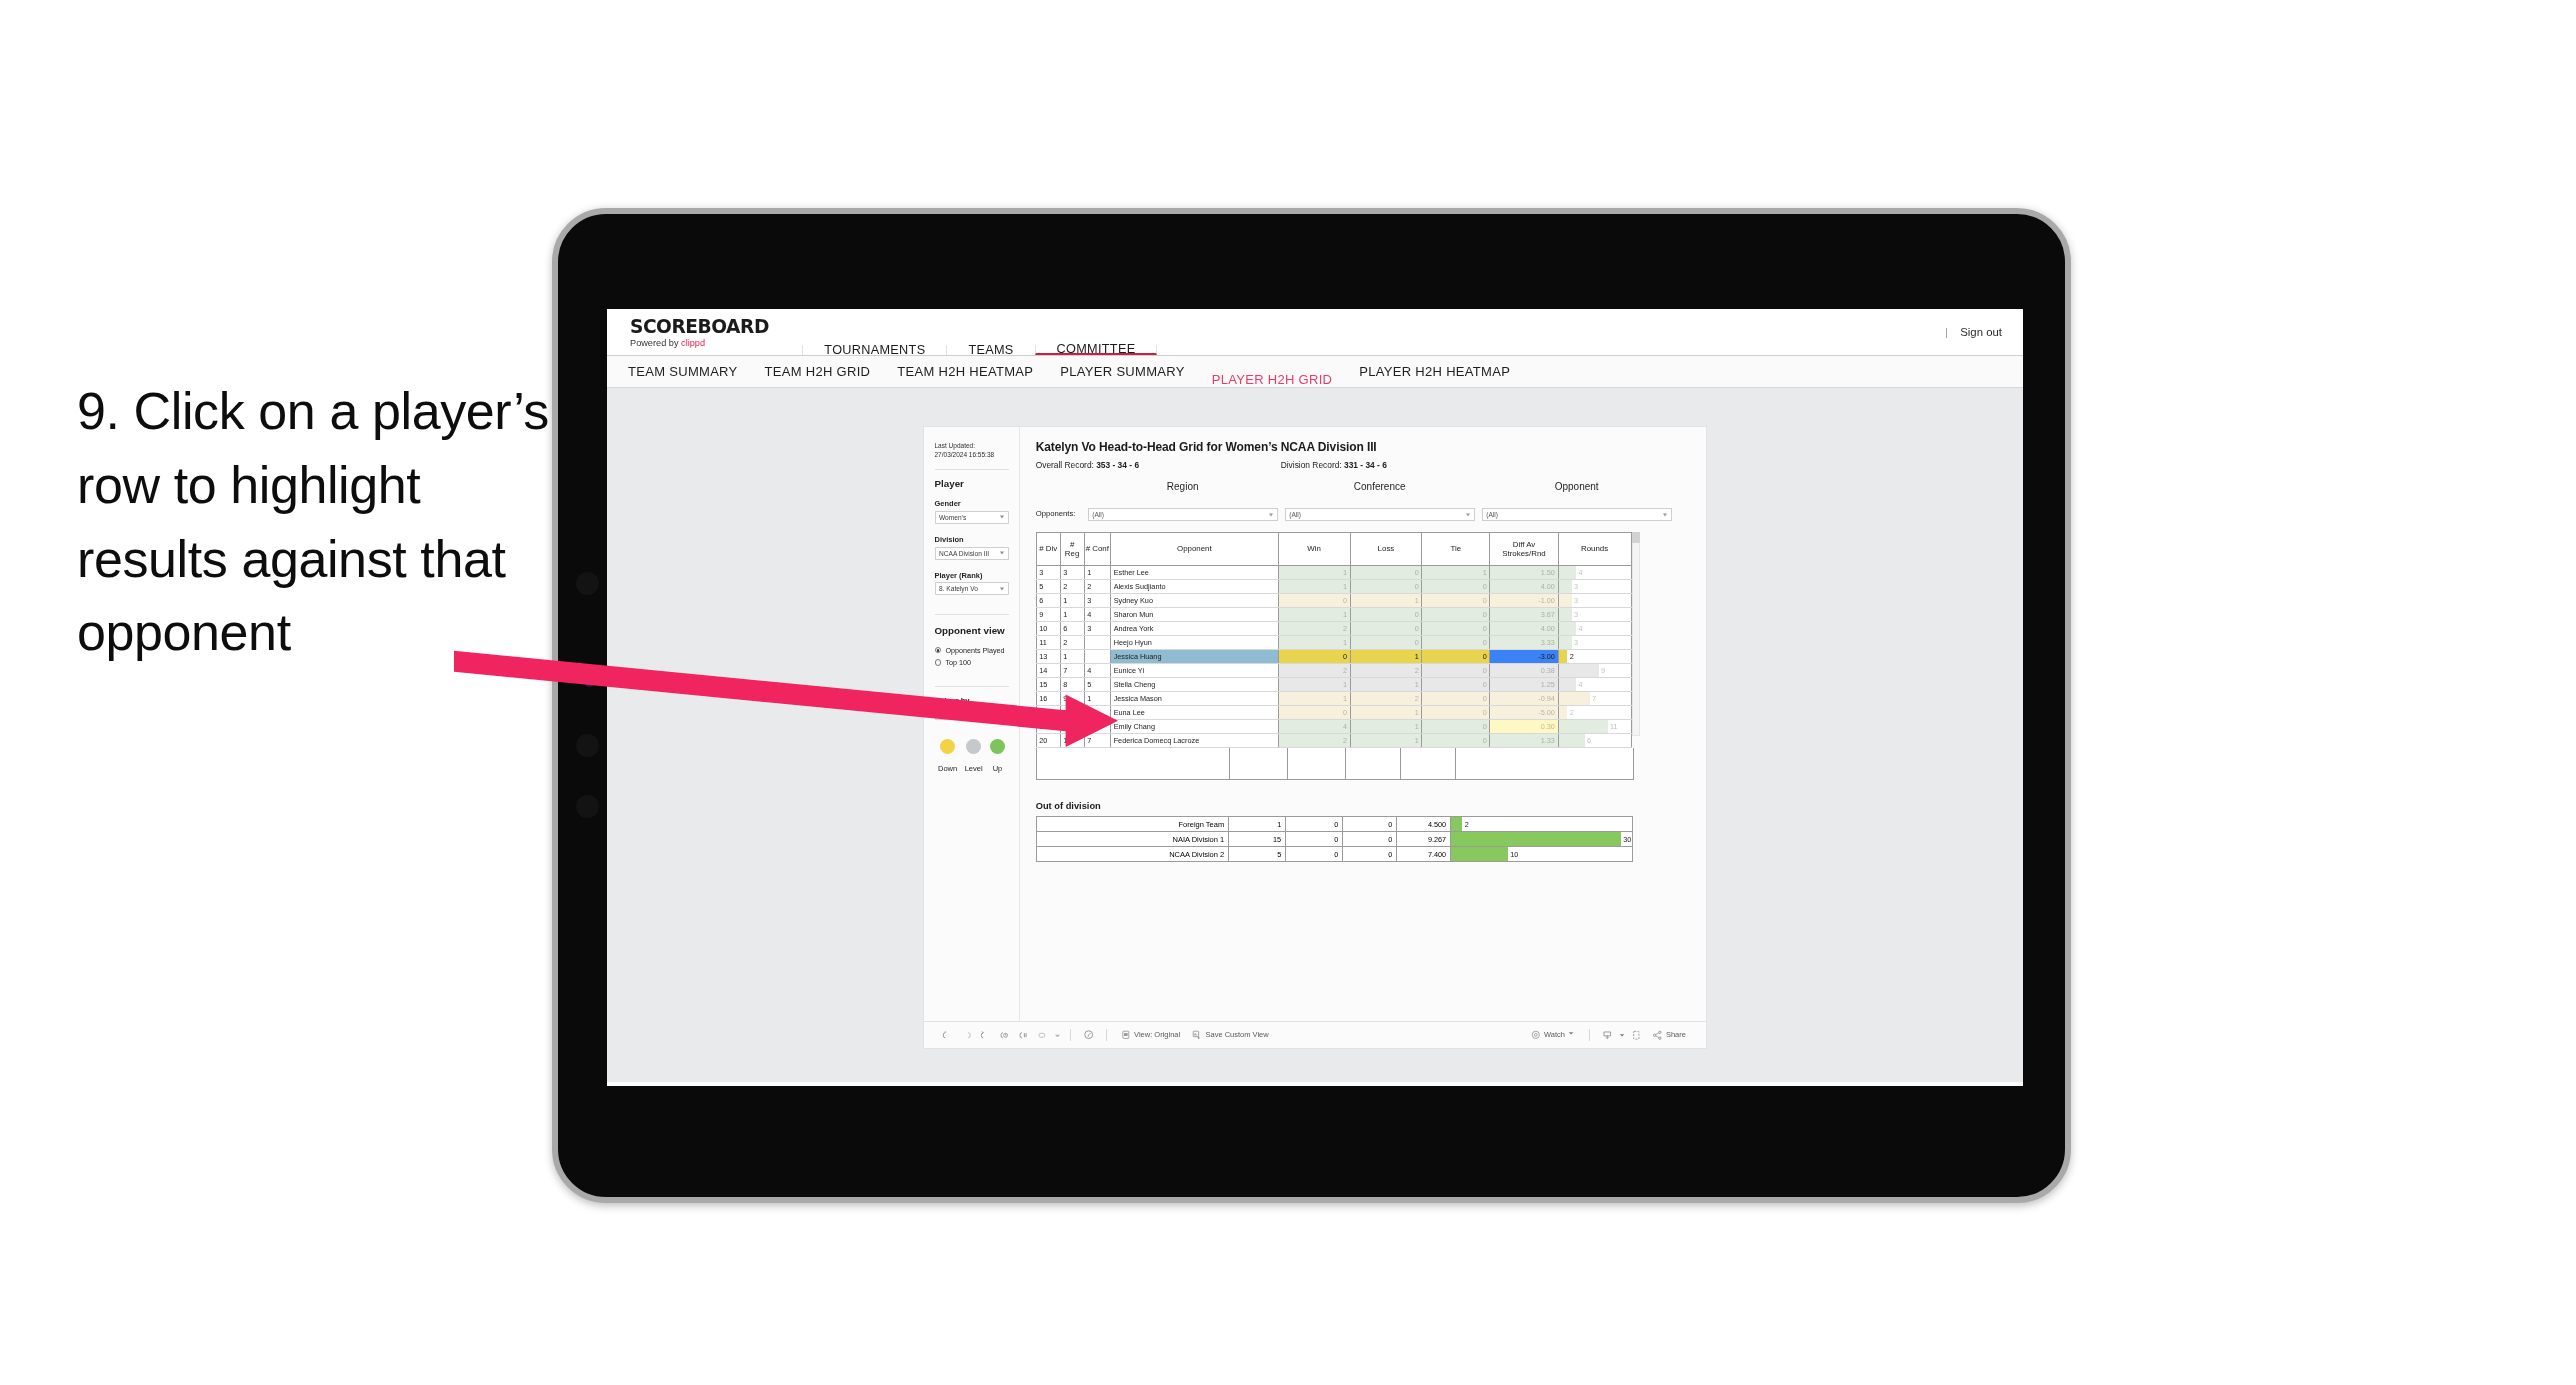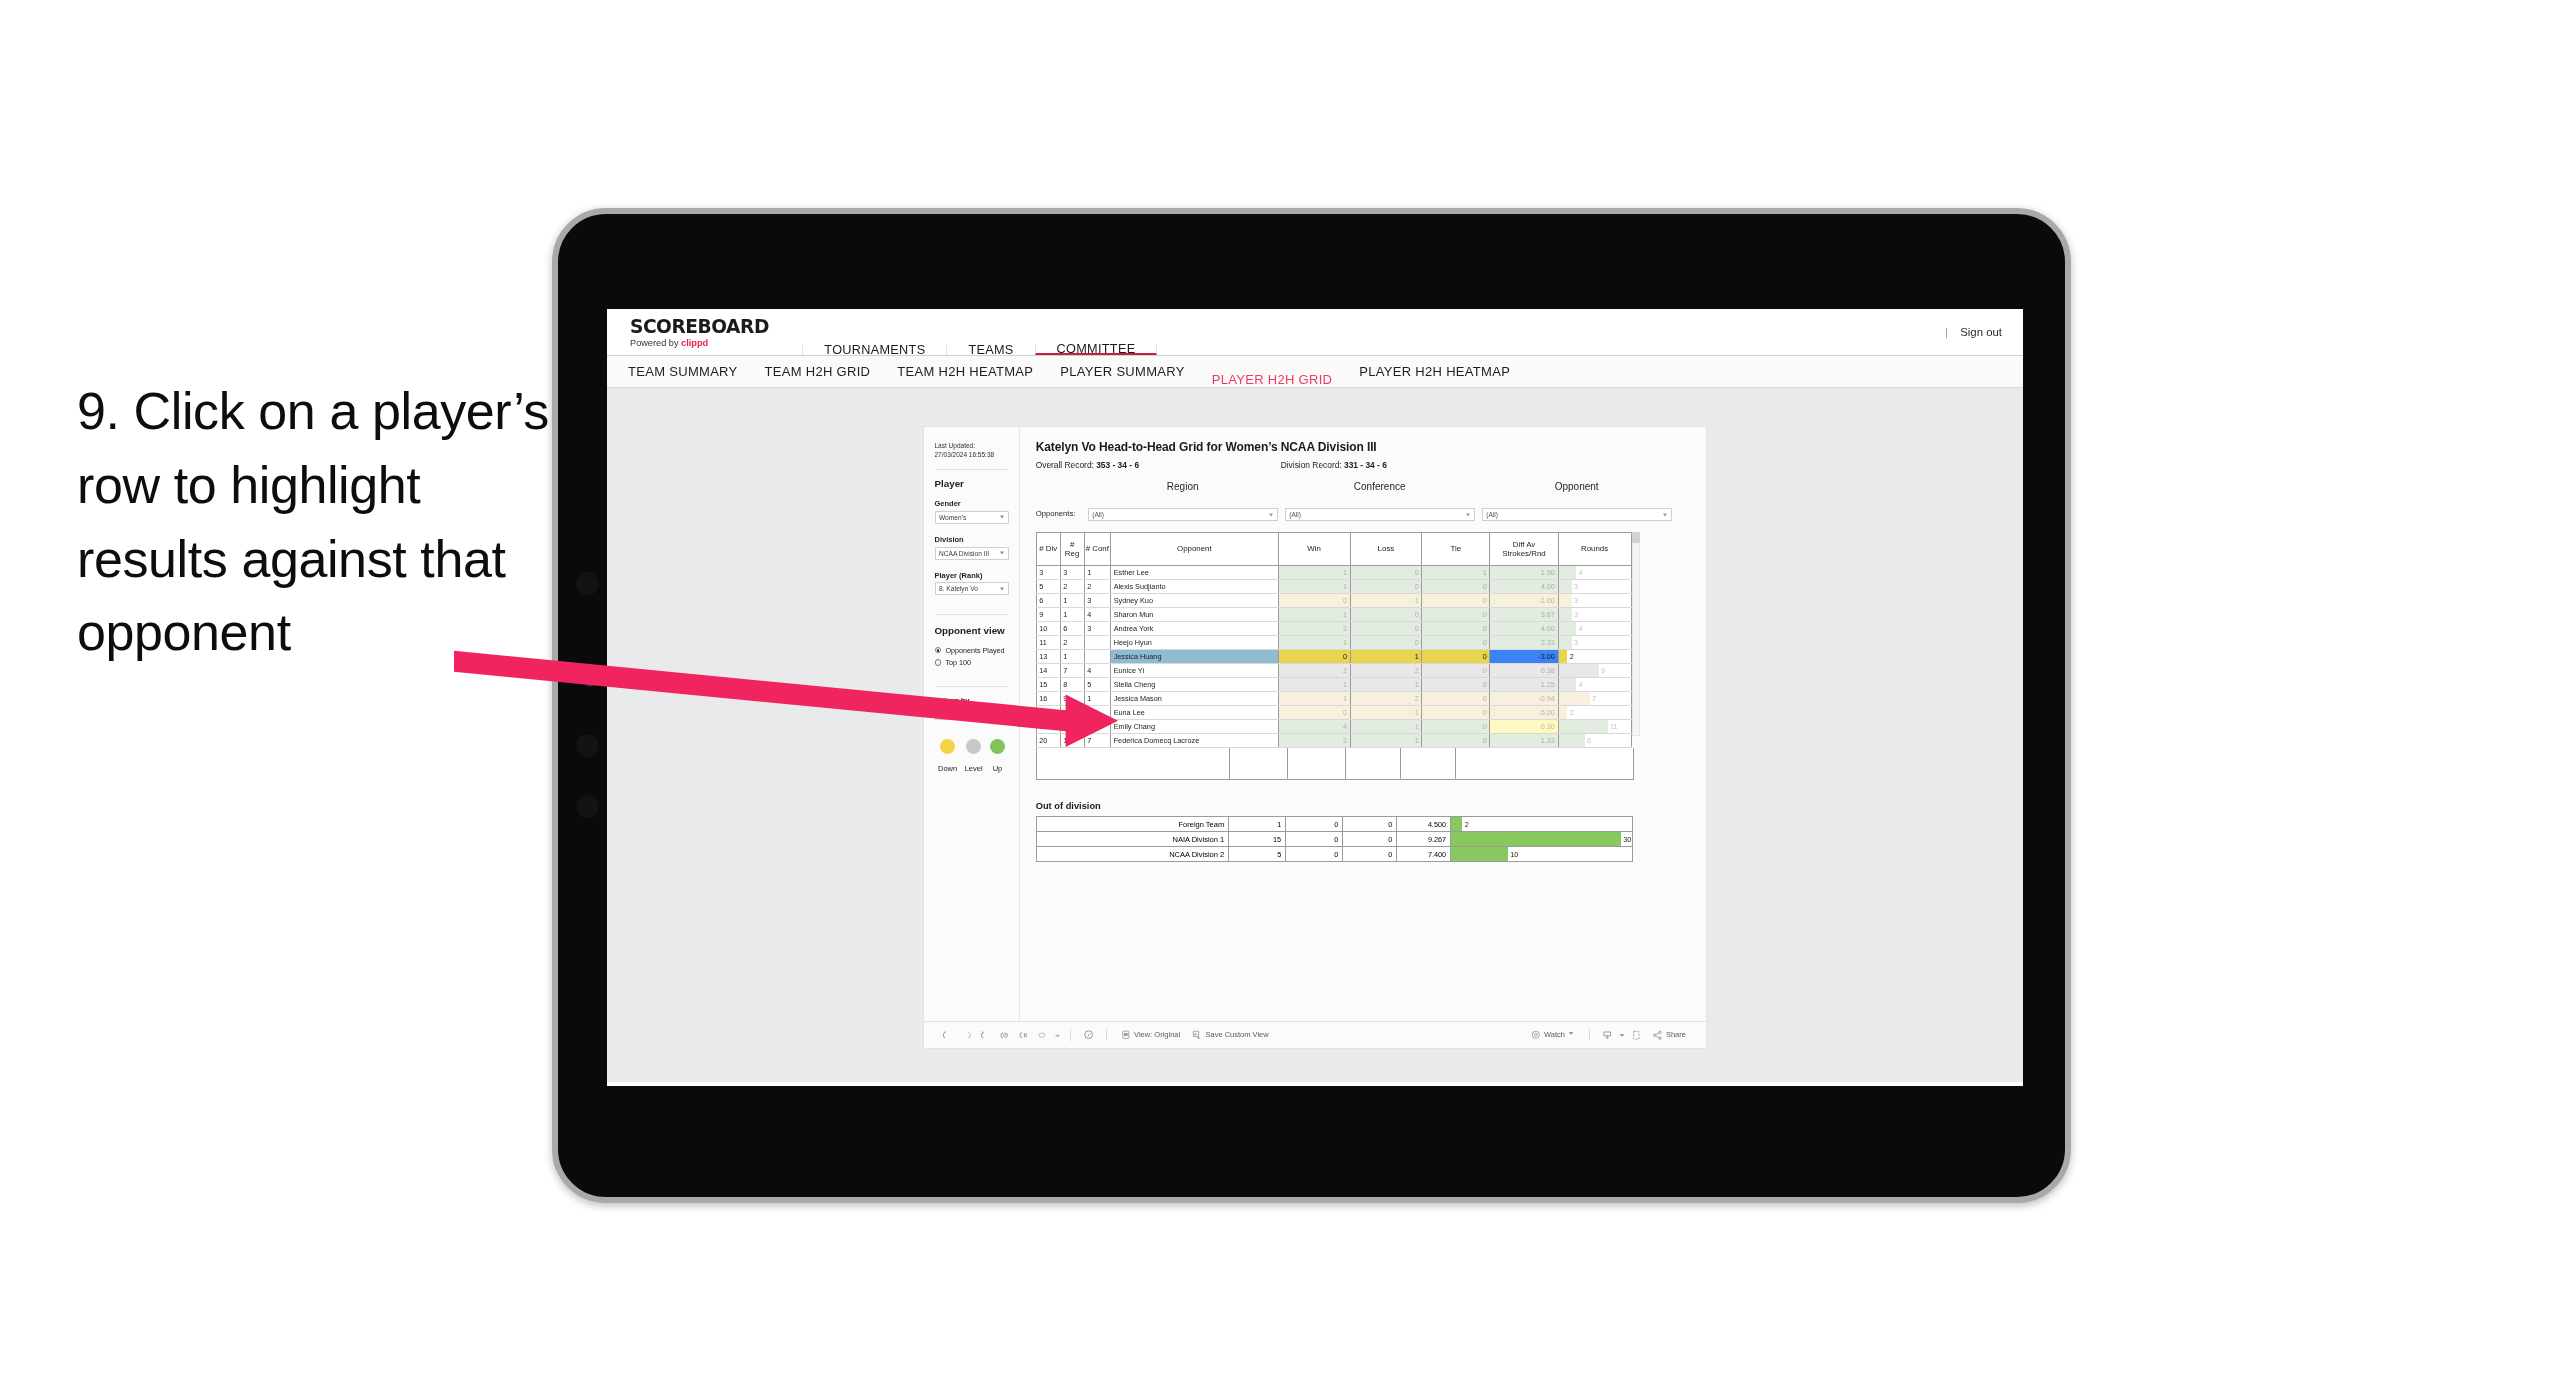--- a/index.html
+++ b/index.html
@@ -35,21 +35,21 @@
     position:absolute;left:49px;top:95px;width:1416px;height:777px;
     background:#ffffff;overflow:hidden;
   }
 
   
   .appbar{height:46px;background:#fff;display:flex;align-items:stretch;border-bottom:0.9px solid #cfcfcf;}
   .brand{display:flex;flex-direction:column;justify-content:center;padding:0 23px 0 23px;min-width:147px;}
   .brand .logo{font-family:"DejaVu Sans", sans-serif;font-weight:700;font-size:20px;letter-spacing:-0.5px;
     color:#1b1b1b;line-height:1;transform:scaleX(.93);transform-origin:left center;}
   .brand .sub{font-size:9.2px;color:#333;margin-top:3.5px;line-height:1;}
-  .brand .sub b{color:#e8204e;font-weight:700;text-align:center;}
+  .brand .sub b{color:#e8204e;font-weight:400;text-align:center;}
   .topnav{display:flex;align-items:stretch;}
   .topnav .item{
     display:flex;align-items:center;padding:0 21px;font-size:12.7px;color:#1c1c1c;
     letter-spacing:0.3px;border-left:0.9px solid #e2e2e2;cursor:pointer;margin-top:36px;
   }
   .topnav .item.active{border-bottom:2.6px solid #c81f45;}
   .topnav .item:last-child{border-right:0.9px solid #e2e2e2;}
   .appbar-right{margin-left:auto;display:flex;align-items:center;padding-right:21px;gap:12.2px;
     font-size:11.4px;color:#2b2b2b;}
   .appbar-right .divider{color:#9a9a9a;}

